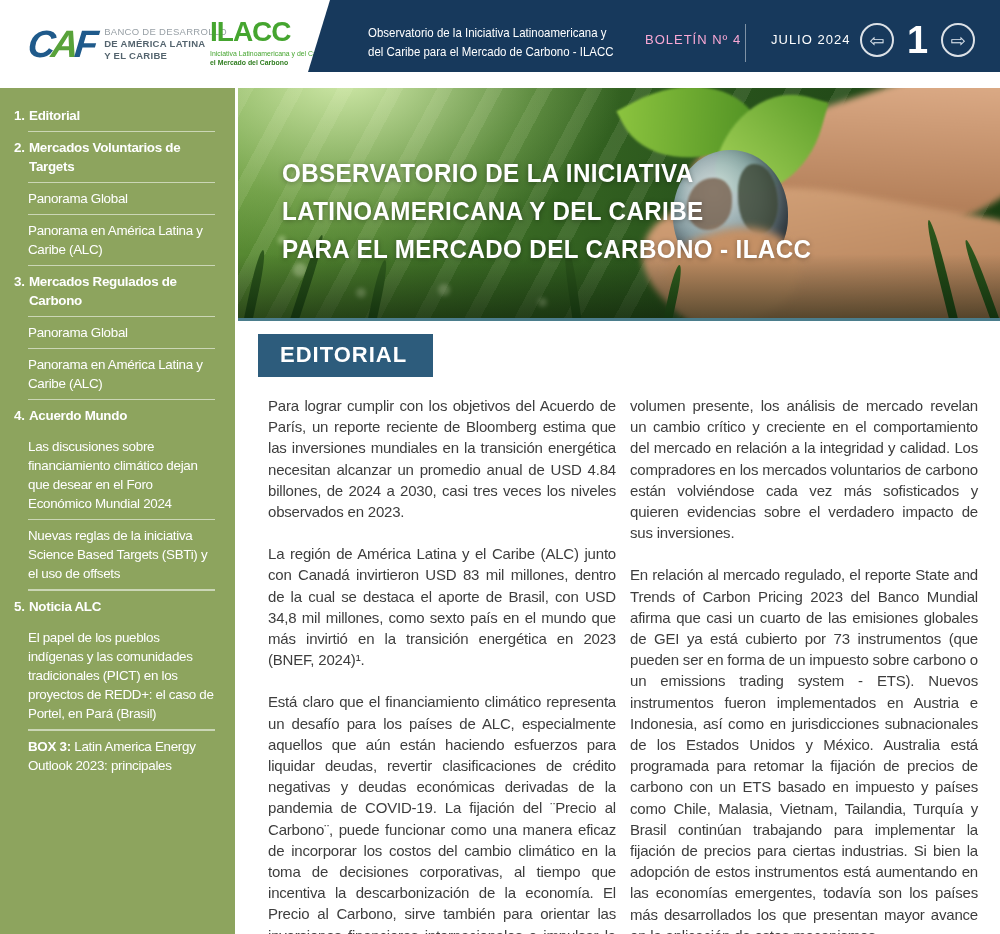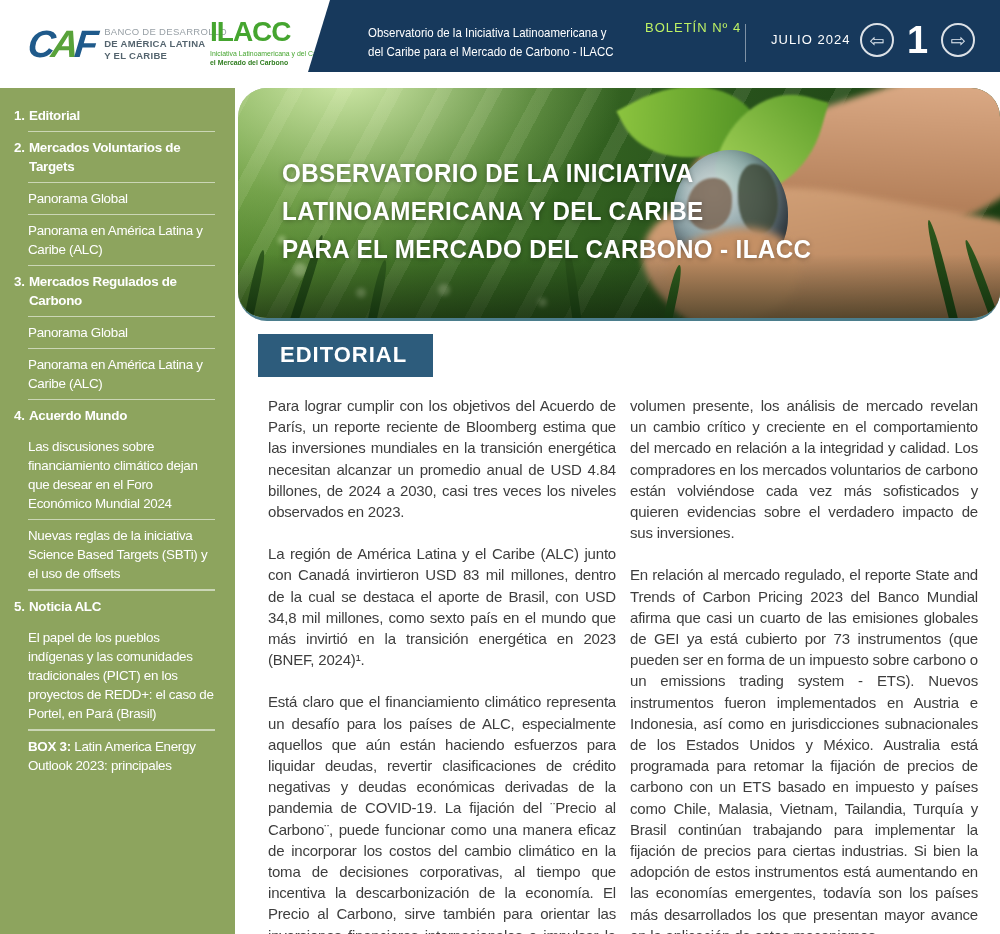--- a/index.html
+++ b/index.html
@@ -22,40 +22,40 @@
   .ilacc-word{display:flex;align-items:center;color:#45a52f;font-weight:800;font-size:28px;letter-spacing:-1px;line-height:28px;gap:36px;}
   .ilacc-o{position:relative;width:26px;height:26px;display:inline-block;margin-left:2px;}
   .ilacc-ring{position:absolute;inset:0;border:5px solid #57a23c;border-radius:50%;box-sizing:border-box;}
   .ilacc-leaf{position:absolute;top:-5px;right:-3px;width:12px;height:12px;background:#6db53f;border-radius:0 100% 0 100%;transform:rotate(12deg);}
   .ilacc-badge{position:absolute;right:-5px;bottom:-2px;width:15px;height:15px;background:#17395c;border-radius:50%;
     color:#fff;font-size:9px;font-weight:700;display:flex;align-items:center;justify-content:center;}
   .ilacc-sub{margin-top:4px;font-size:6.9px;line-height:8.5px;color:#45a52f;}
   .ilacc-sub .b{font-weight:700;color:#2f7d1f;}
   .banner-title{position:absolute;left:60px;top:23px;color:#fff;font-size:13.5px;line-height:19px;
     transform:scaleX(.85);transform-origin:left top;white-space:nowrap;}
-  .boletin{position:absolute;left:337px;top:20px;color:#bef264;font-size:13px;letter-spacing:1px;white-space:nowrap;}
+  .boletin{position:absolute;left:337px;top:32px;color:#f9a8d4;font-size:13px;letter-spacing:1px;white-space:nowrap;}
   .vsep{position:absolute;left:437px;top:24px;width:1px;height:38px;background:rgba(255,255,255,.45);}
   .julio{position:absolute;left:463px;top:32px;color:#fff;font-size:13px;letter-spacing:1px;white-space:nowrap;}
   .pager{position:absolute;left:552px;top:21px;display:flex;align-items:center;gap:13px;}
   .pager-circle{width:34px;height:34px;box-sizing:border-box;border:2px solid rgba(255,255,255,.85);border-radius:50%;
     display:flex;align-items:center;justify-content:center;color:#e3eaf1;font-size:18px;
     font-family:"DejaVu Sans",sans-serif;cursor:pointer;}
   .page-num{color:#fff;font-size:38px;font-weight:700;line-height:38px;}
   
   .sidebar{position:absolute;left:0;top:88px;width:235px;height:846px;background:#8da45e;box-sizing:border-box;
     padding:12px 20px 0 14px;color:#fff;overflow:hidden;}
   .toc-item{padding:6px 0;font-size:13.4px;line-height:19px;letter-spacing:-.3px;cursor:pointer;}
   .toc-section{display:flex;font-weight:700;}
   .toc-num{flex:0 0 15px;}
   .toc-sub{padding-left:14px;font-weight:400;}
   .toc-sub b{font-weight:700;}
   .toc-sep{height:1px;background:rgba(255,255,255,.55);margin-left:14px;}
   
   .main{position:absolute;left:238px;top:88px;width:762px;height:846px;background:#fff;}
-  .hero{position:relative;width:762px;height:230px;overflow:hidden;border-bottom:3px solid #4b7d8c;box-sizing:content-box;border-radius:29px;}
+  .hero{position:relative;width:762px;height:230px;overflow:hidden;border-bottom:3px solid #4b7d8c;box-sizing:content-box;}
   .hero-bg{position:absolute;inset:0;
     background:
       radial-gradient(ellipse 430px 300px at 14% -8%,rgba(235,255,195,.85),rgba(205,240,150,.25) 45%,rgba(205,240,150,0) 65%),
       linear-gradient(105deg,#5d8f35 0%,#3a6b24 35%,#27511b 62%,#183a11 100%);}
   .hero-rays{position:absolute;inset:0;background:repeating-linear-gradient(118deg,rgba(255,255,225,.09) 0 14px,rgba(255,255,225,0) 14px 44px);}
   .bokeh{position:absolute;border-radius:50%;background:rgba(240,255,210,.35);filter:blur(2px);}
   .arm-upper{position:absolute;right:-50px;top:10px;width:370px;height:150px;
     background:linear-gradient(200deg,#e8b894,#b5815b 60%,#8a5a3a);border-radius:70px 40% 40% 60%;
     transform:rotate(-18deg);filter:blur(3px);}
   .arm-lower{position:absolute;right:-40px;bottom:-55px;width:400px;height:180px;

